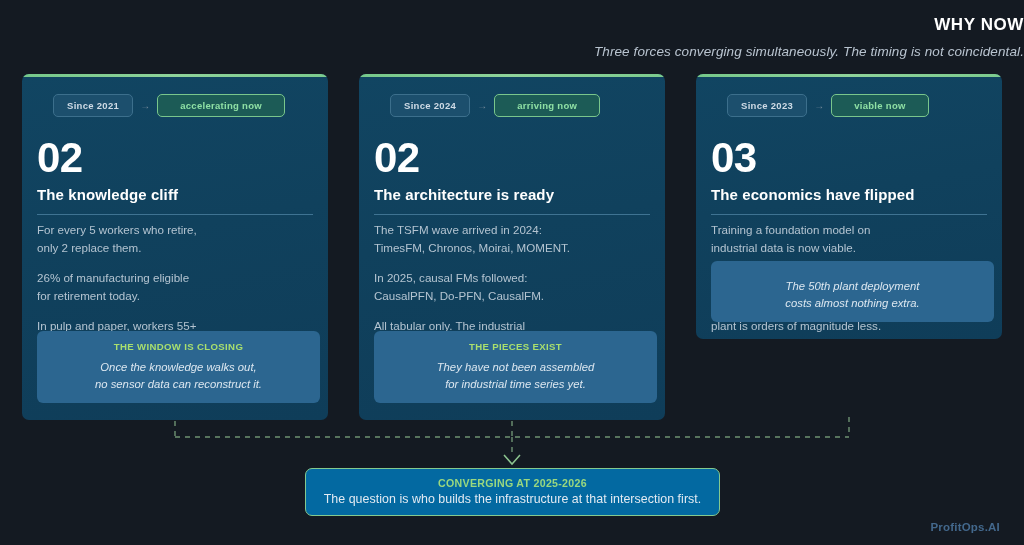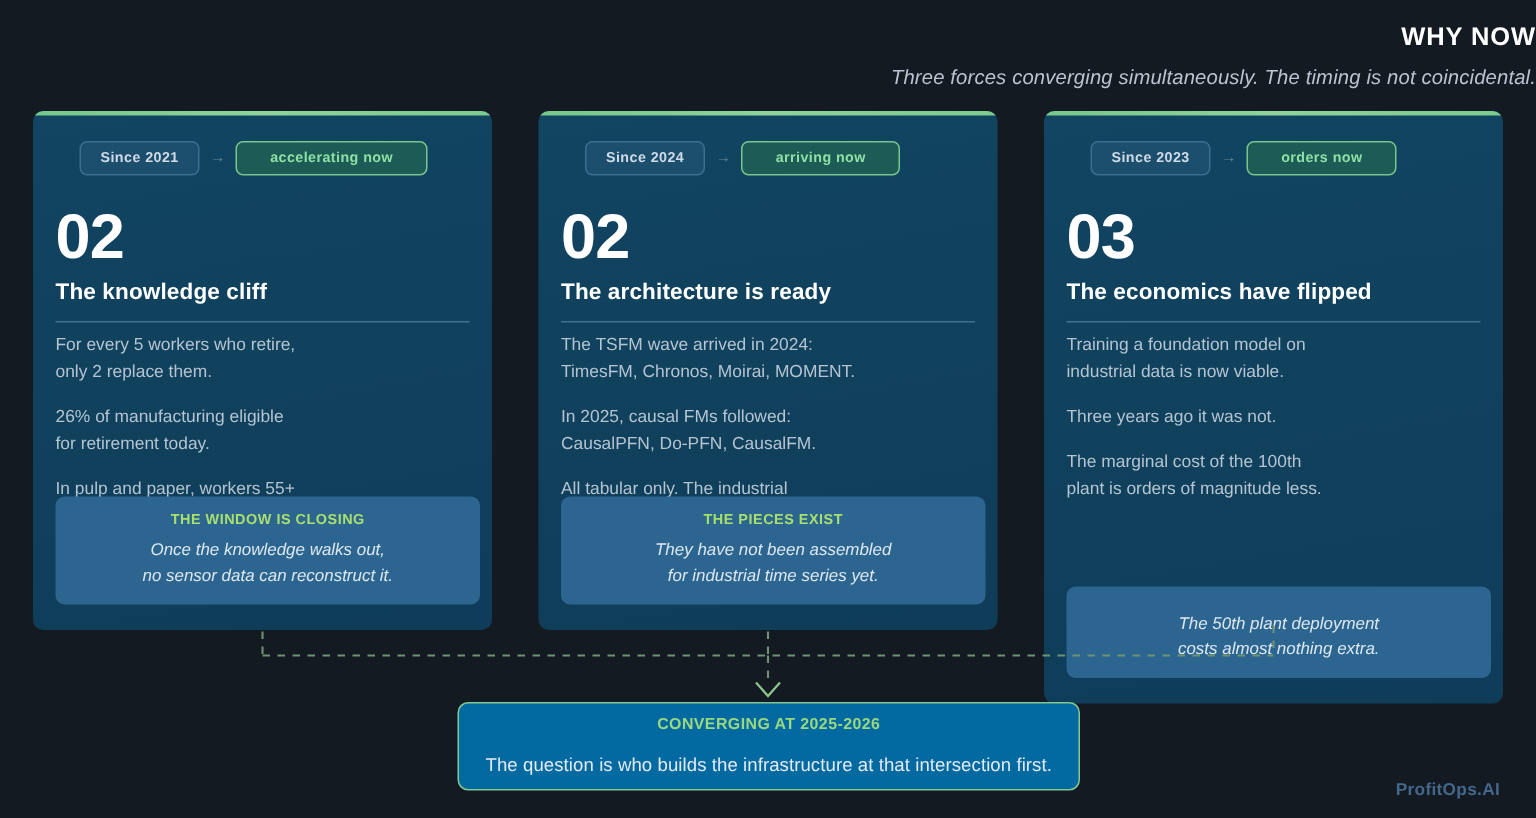--- a/index.html
+++ b/index.html
@@ -49,21 +49,21 @@
     position: relative;
     width: 306px;
     box-sizing: border-box;
     border-radius: 7px;
     background: linear-gradient(170deg, #114562 0%, #10415d 45%, #0f3d59 100%);
     padding: 14px 15px 16px 15px;
     overflow: hidden;
   }
   .card.c1 { height: 346px; }
   .card.c2 { height: 346px; }
-  .card.c3 { height: 395px; }
+  .card.c3 { height: 265px; }
 
   .card-accent {
     position: absolute;
     top: 0; left: 0; right: 0;
     height: 3px;
     background: linear-gradient(90deg, #76c88a 0%, #8fd39a 50%, #7ccb8e 100%);
   }
 
   
   .badges {
@@ -180,21 +180,21 @@
     padding: 8px 10px 9px 10px;
     text-align: center;
   }
   .converge-title {
     font-size: 10.6px;
     font-weight: bold;
     color: #9ad87f;
     letter-spacing: 0.3px;
   }
   .converge-text {
-    margin-top: 14px;
+    margin-top: 3px;
     font-size: 12.4px;
     color: #e2eaf2;
     letter-spacing: 0.05px;
   }
 
   
   .brand {
     position: absolute;
     right: 24px;
     bottom: 12px;
@@ -254,21 +254,21 @@
       <div class="callout-title">THE PIECES EXIST</div>
       <div class="callout-text">They have not been assembled<br>for industrial time series yet.</div>
     </div>
   </div>
 
   <div class="card c3">
     <div class="card-accent"></div>
     <div class="badges">
       <div class="badge-since">Since 2023</div>
       <div class="badge-arrow">→</div>
-      <div class="badge-now">orders now</div>
+      <div class="badge-now">viable now</div>
     </div>
     <div class="card-number">03</div>
     <div class="card-heading">The economics have flipped</div>
     <div class="card-divider"></div>
     <div class="card-body">
       <div class="para">Training a foundation model on<br>industrial data is now viable.</div>
       <div class="para">Three years ago it was not.</div>
       <div class="para">The marginal cost of the 100th<br>plant is orders of magnitude less.</div>
     </div>
     <div class="callout">

